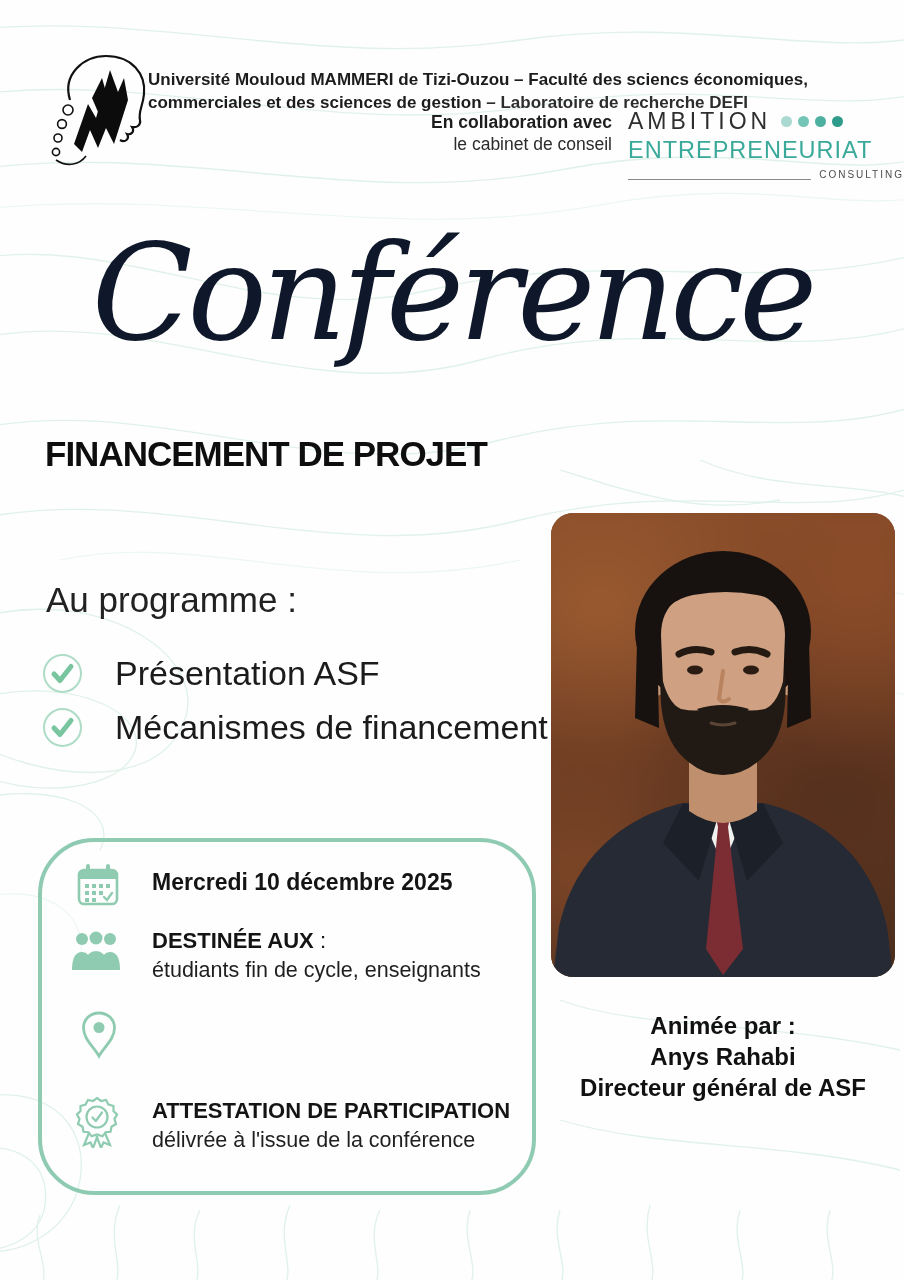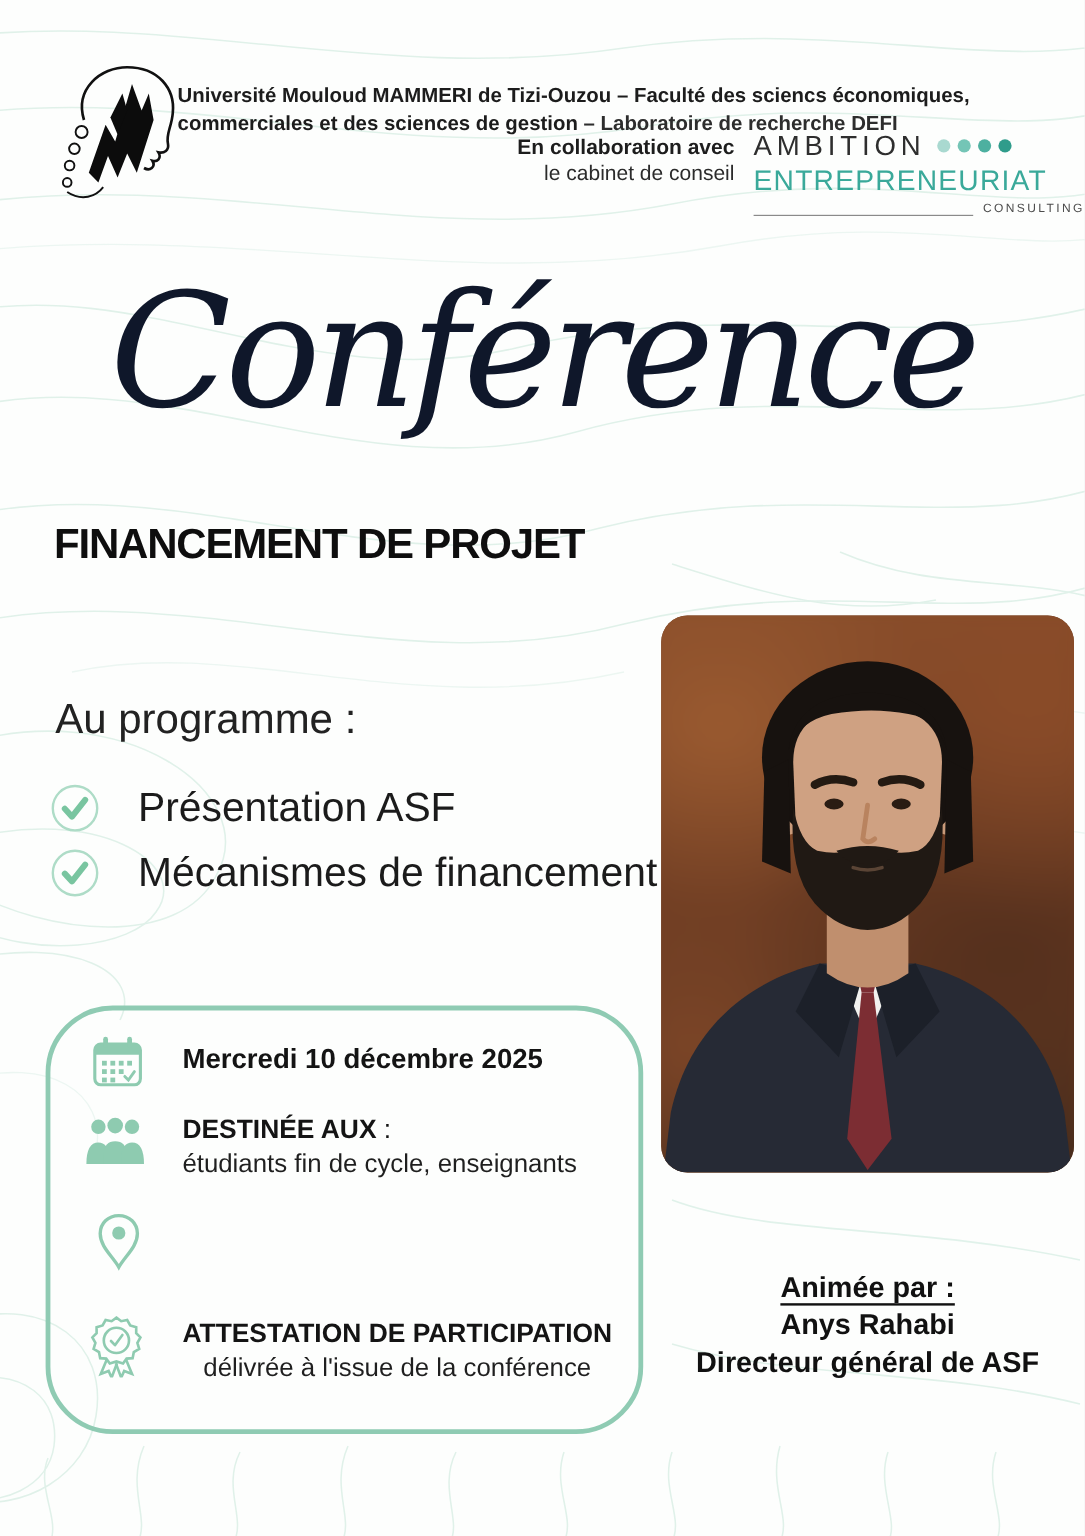--- a/index.html
+++ b/index.html
@@ -76,37 +76,37 @@
 
   
   .details-box{
     position:absolute;left:38px;top:838px;width:498px;height:357px;
     border:4.5px solid #8fcbb3;border-radius:56px;box-sizing:border-box;
   }
   .detail-row{position:absolute;left:0;top:0;margin-left:24px;}
   .detail-icon{position:absolute;}
   .d-title{font-size:22px;font-weight:700;color:#141414;white-space:nowrap;}
   .d-title .colon{font-weight:400;}
-  .d-sub{font-size:21.5px;font-weight:400;color:#1f1f1f;margin-top:4px;white-space:nowrap;text-align:center;}
+  .d-sub{font-size:21.5px;font-weight:400;color:#1f1f1f;margin-top:4px;white-space:nowrap;}
   .row-date   {left:86px;top:27px;position:absolute;}
   .row-date .d-title{font-size:23px;}
   .row-dest   {left:86px;top:86px;position:absolute;}
   .row-salle  {left:86px;top:170px;position:absolute;}
   .row-attest {left:86px;top:256px;position:absolute;}
   .icon-cal   {left:34px;top:20px;}
   .icon-people{left:28px;top:88px;}
   .icon-pin   {left:38px;top:168px;}
   .icon-award {left:32px;top:254px;}
 
   
   .speaker{
     position:absolute;left:551px;top:1010px;width:344px;text-align:center;
     color:#111;font-weight:700;font-size:24px;line-height:31px;
   }
-  .speaker-label{text-decoration:underline;text-underline-offset:5px;margin-top:48px;}
+  .speaker-label{text-underline-offset:5px;}
 </style>
 </head>
 <body>
 
 <div class="poster">
 
   <svg class="bg-contours" width="904" height="1280" viewBox="0 0 904 1280" fill="none">
     <g stroke="#c9e7da" stroke-width="1.3" opacity="0.55">
       <path d="M-30,30 C150,10 320,70 520,40 C700,15 820,60 934,35"></path>
       <path d="M-30,95 C160,70 330,140 540,105 C720,75 830,120 934,90"></path>

